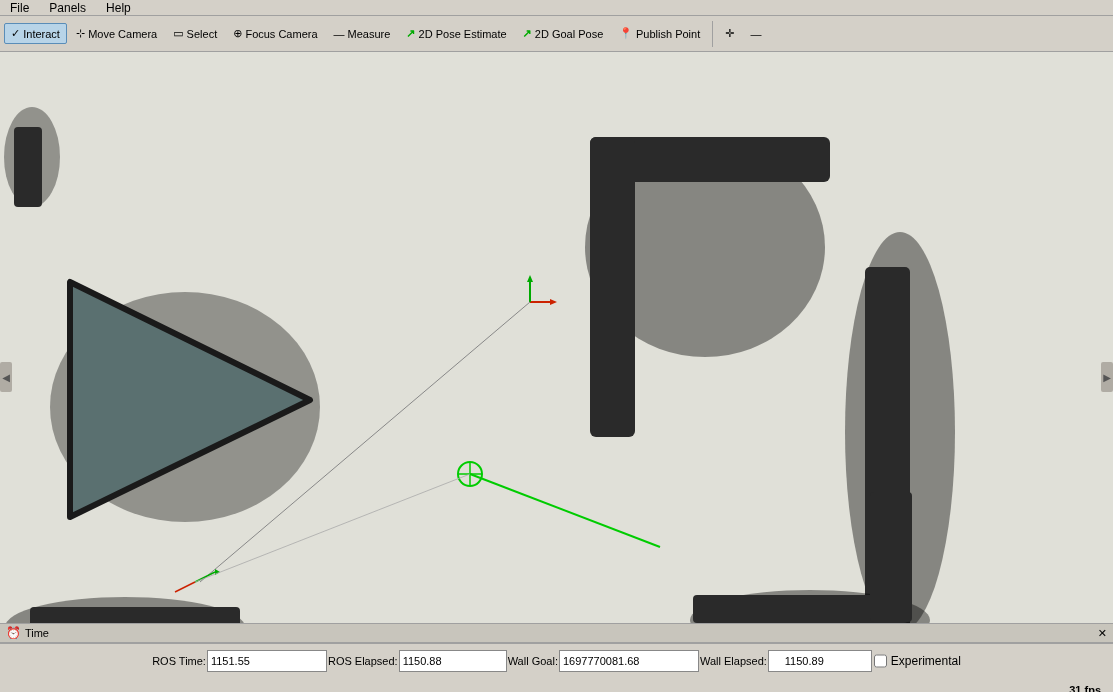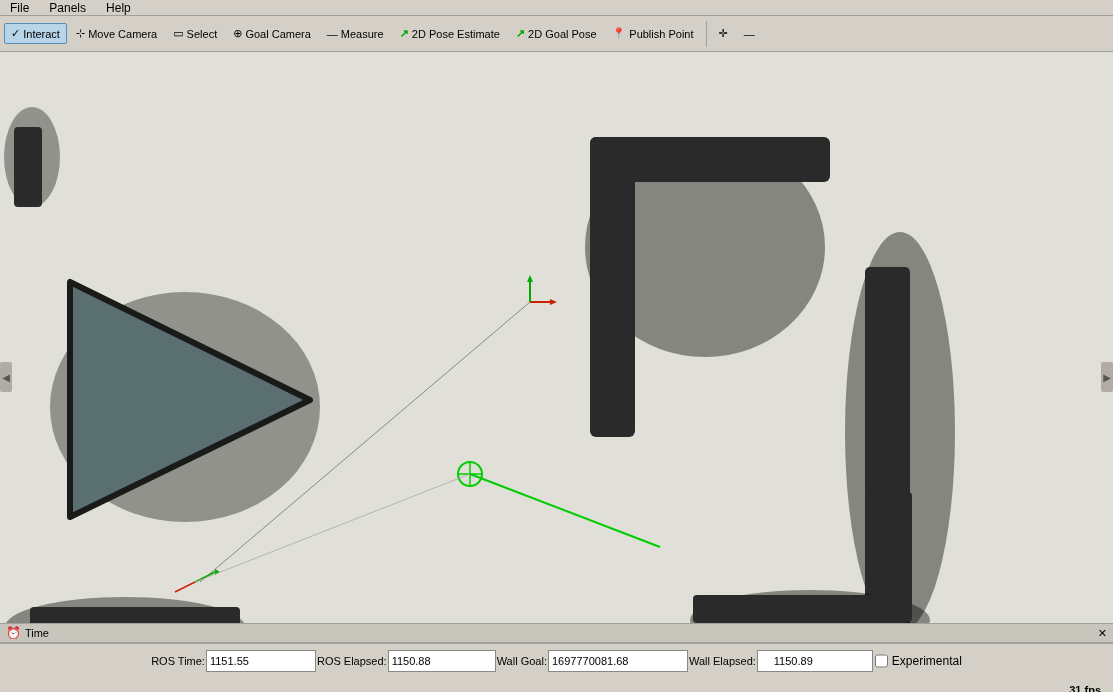--- a/index.html
+++ b/index.html
@@ -116,21 +116,21 @@
   <button class="toolbar-btn">
     <span>⊹</span>
     <span>Move Camera</span>
   </button>
   <button class="toolbar-btn">
     <span>▭</span>
     <span>Select</span>
   </button>
   <button class="toolbar-btn">
     <span>⊕</span>
-    <span>Goal Camera</span>
+    <span>Focus Camera</span>
   </button>
   <button class="toolbar-btn">
     <span>—</span>
     <span>Measure</span>
   </button>
   <button class="toolbar-btn">
     <span class="icon-green">↗</span>
     <span>2D Pose Estimate</span>
   </button>
   <button class="toolbar-btn">
@@ -235,27 +235,27 @@
 
 <div id="statusbar" style="display:flex;align-items:center;background:#c8c5bc;height:20px;border-top:1px solid #a0a0a0;border-bottom:1px solid #a0a0a0;padding:0 6px;gap:4px;font-size:11px;">
   <span style="font-size:12px;">⏰</span>
   <span>Time</span>
   <span style="margin-left:auto;">✕</span>
 </div>
 
 <div id="bottombar" style="position:relative;background:#d4d0c8;height:61px;padding:4px 8px;border-top:1px solid #a0a0a0;display:flex;flex-direction:column;gap:4px;">
   <div id="bottombar-row1" style="display:flex;align-items:center;gap:1px;">
     <span class="field-label">ROS Time:</span>
-    <input class="field-input" style="width: 110px;" readonly="" value="1151.55">
+    <input class="field-input" style="width: 120px;" readonly="" value="1151.55">
     <span class="field-label">ROS Elapsed:</span>
     <input class="field-input" style="width: 108px;" readonly="" value="1150.88">
     <span class="field-label">Wall Goal:</span>
     <input class="field-input" style="width: 140px;" readonly="" value="1697770081.68">
     <span class="field-label">Wall Elapsed:</span>
-    <input class="field-input" style="width: 116px; padding-left: 16px;" readonly="" value="1150.89">
+    <input class="field-input" style="width: 104px; padding-left: 16px;" readonly="" value="1150.89">
     <span style="flex:1;"></span>
     <label style="display:flex;gap:4px;">
       <input type="checkbox" style="">
       <span>Experimental</span>
     </label>
   </div>
   <div id="bottombar-row2" style="display:flex;align-items:center;gap:8px;">
     
   </div>
   <span id="fps-display" style="position:absolute;bottom:8px;right:12px;font-size:11px;font-weight:bold;">31 fps</span>

